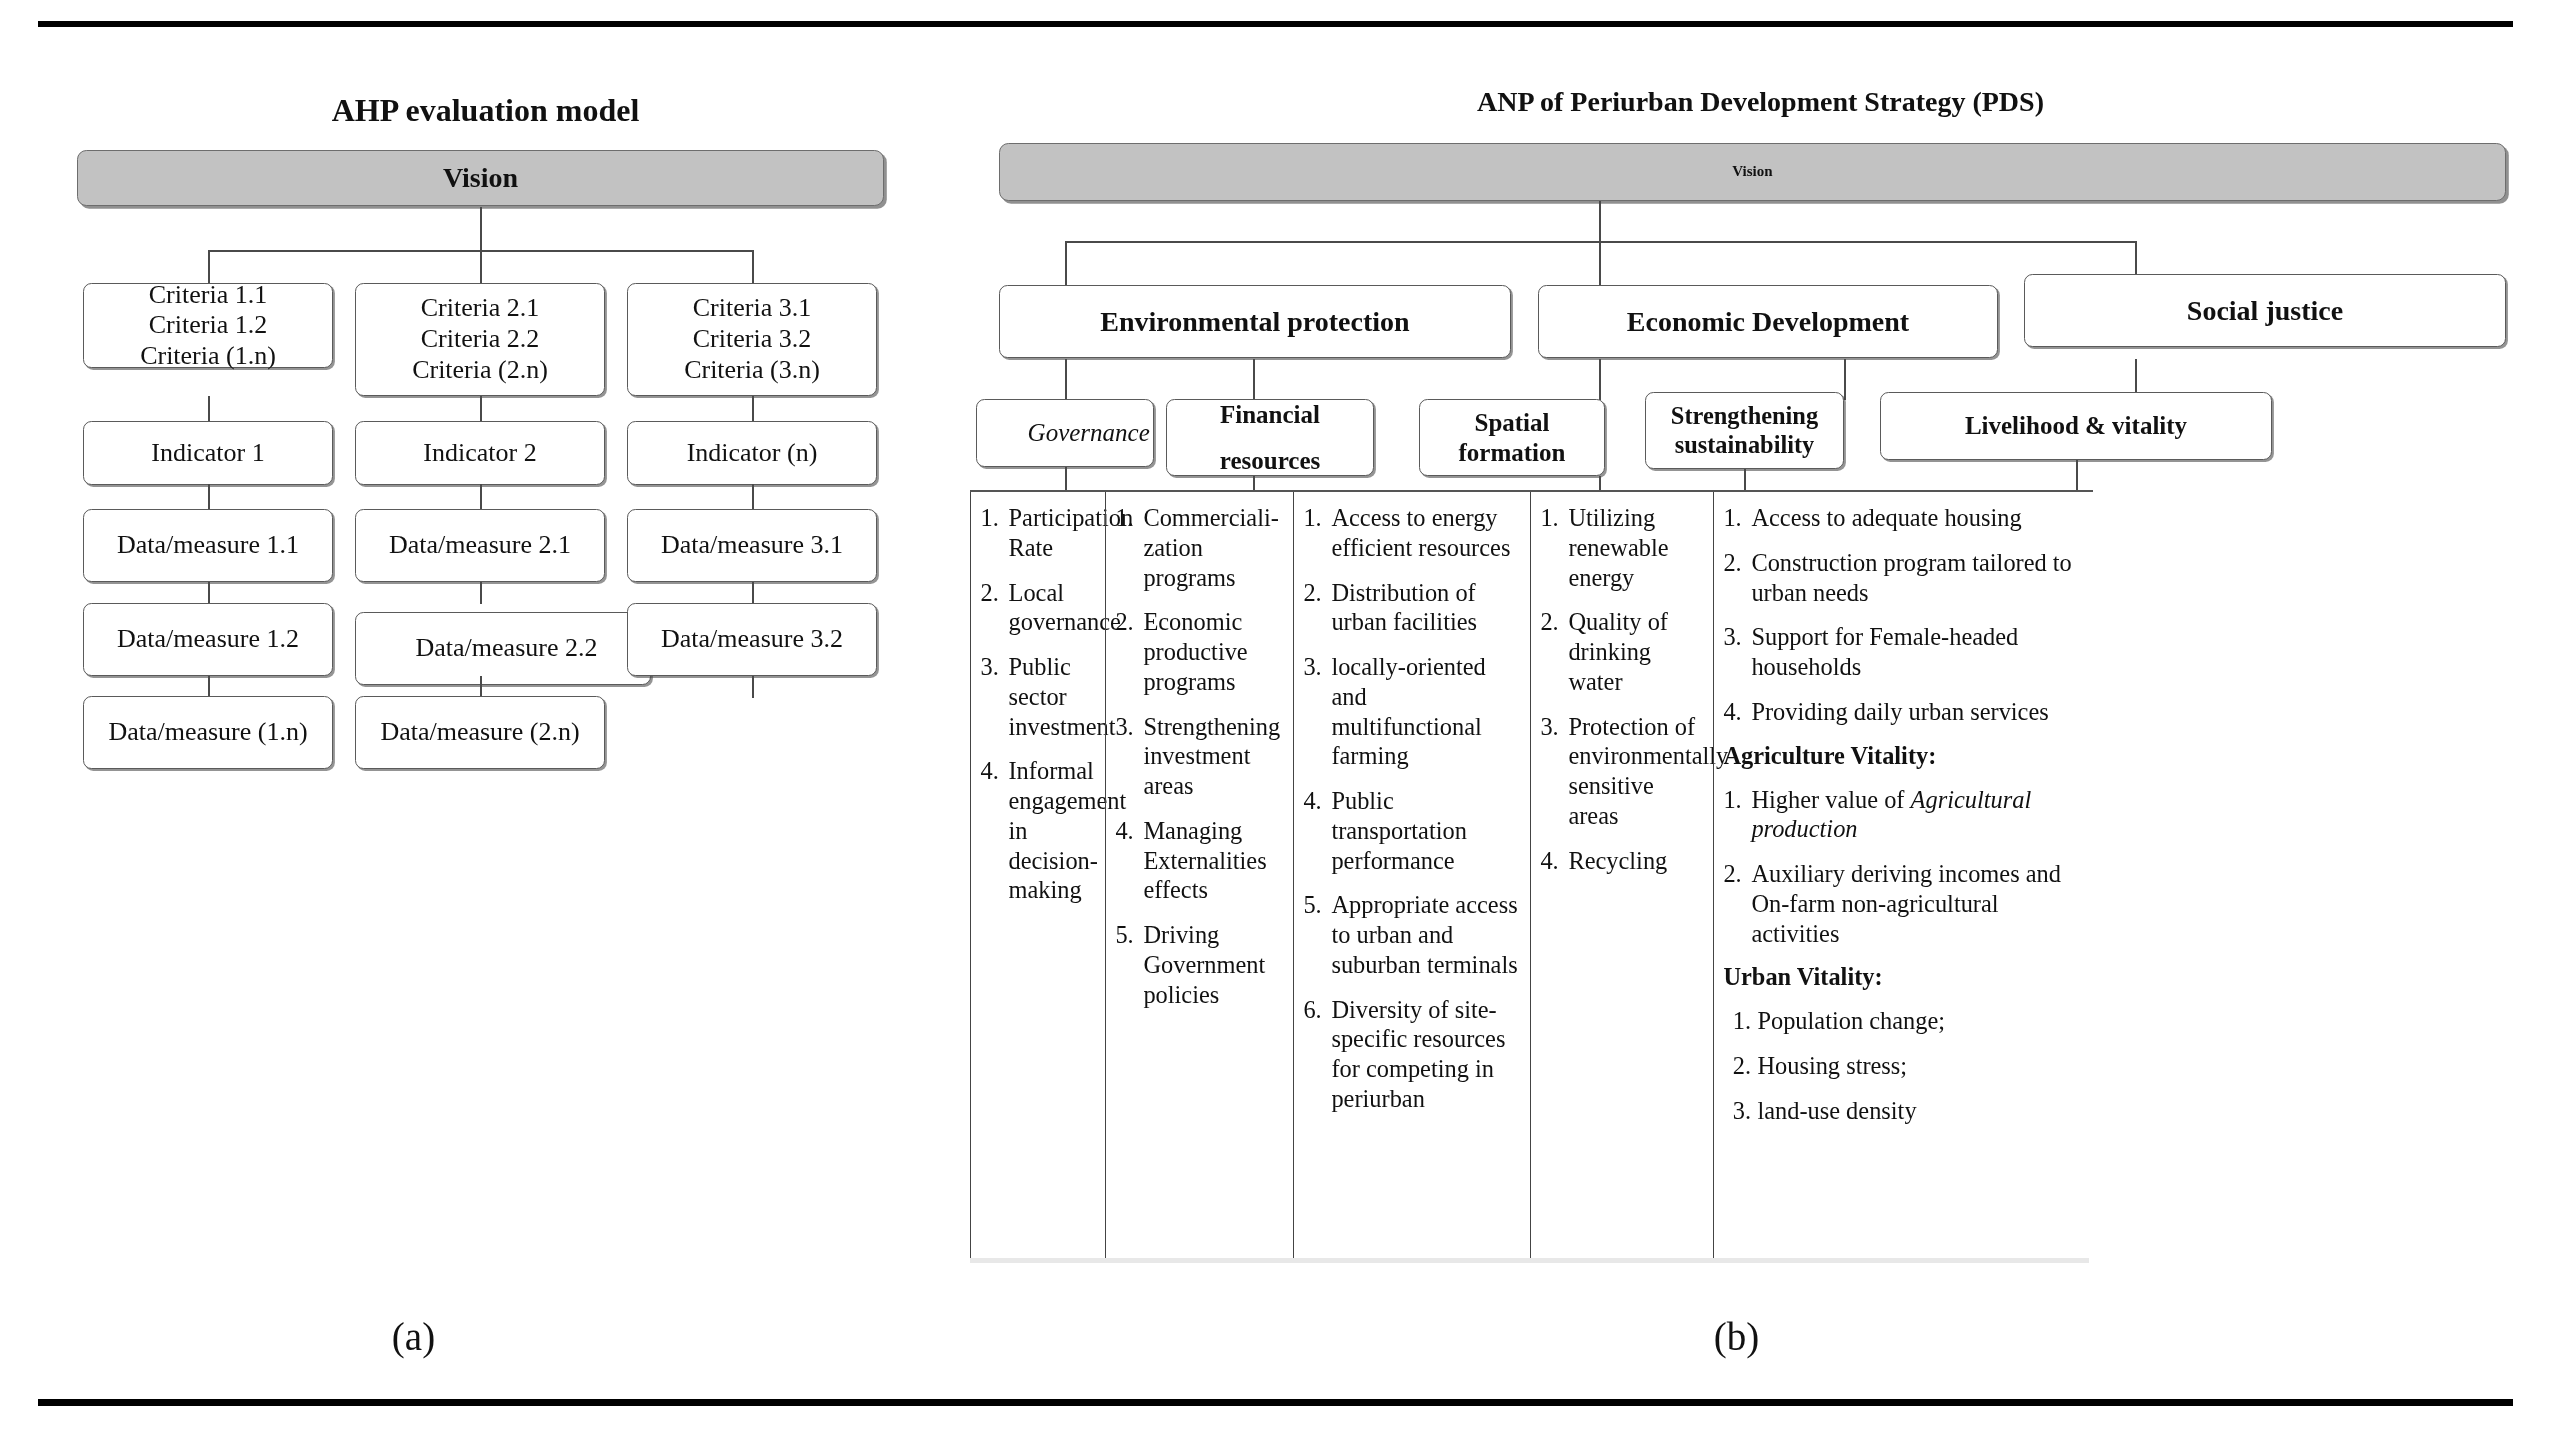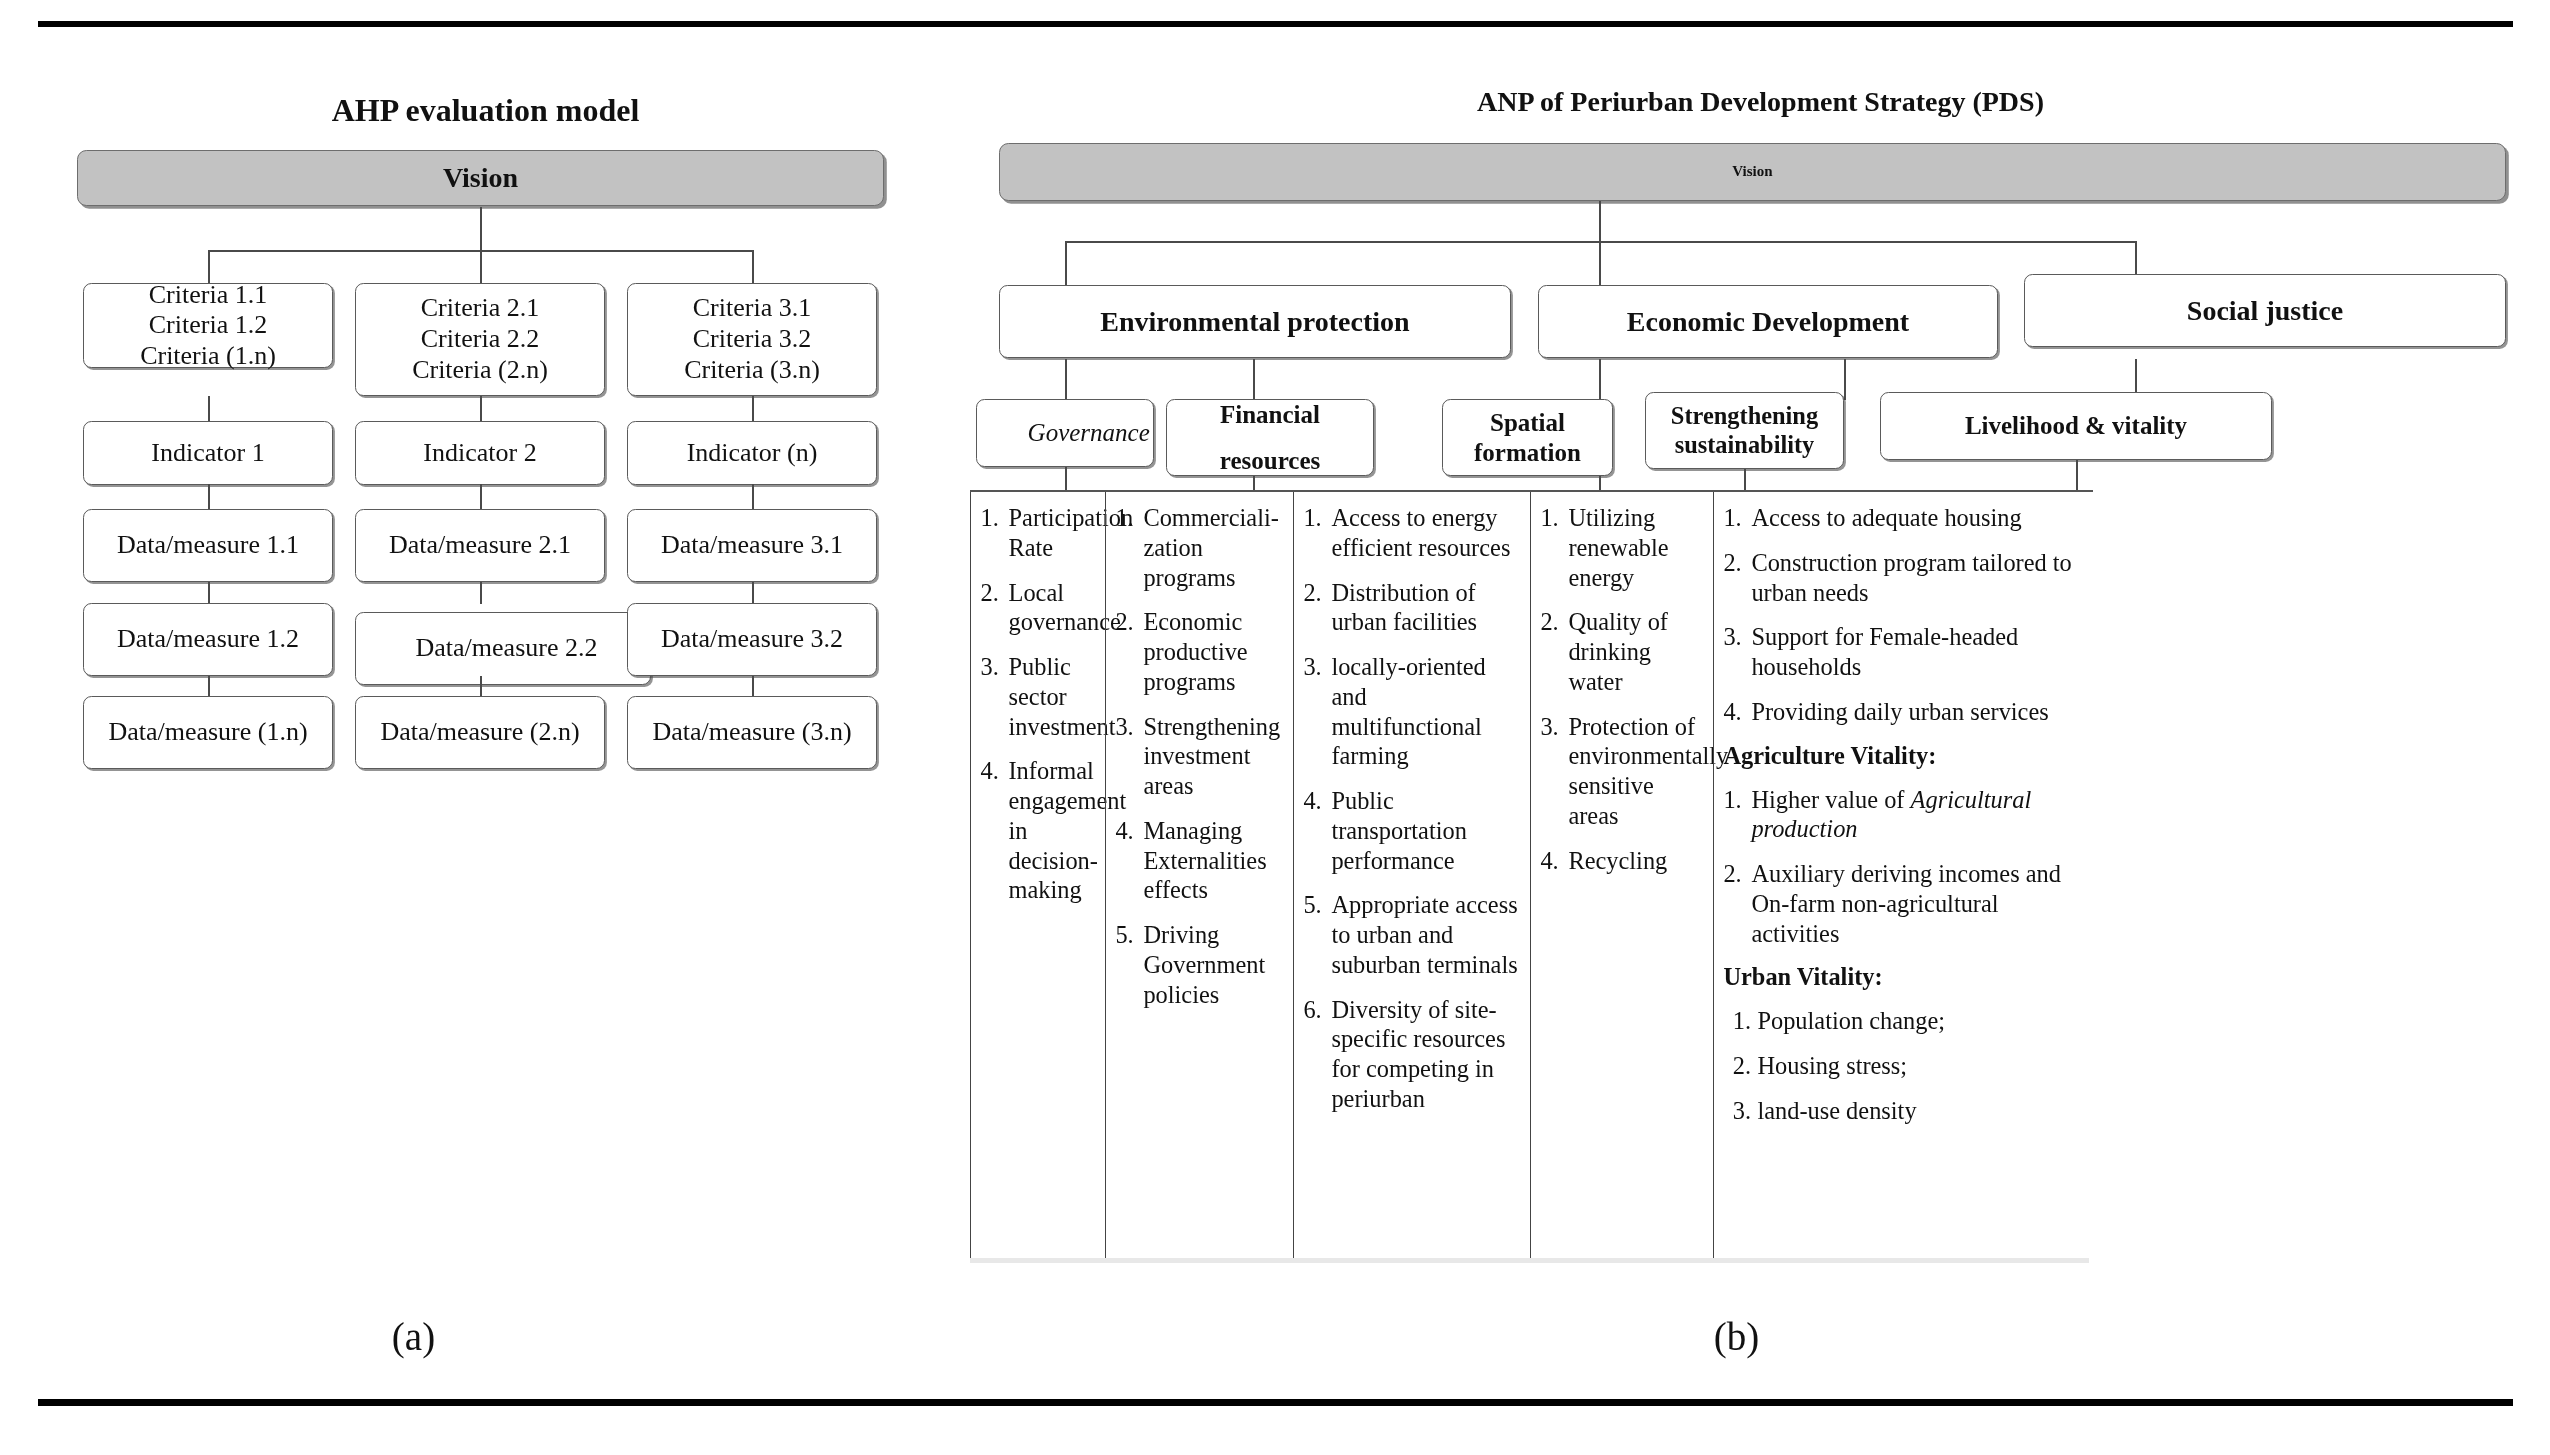--- a/index.html
+++ b/index.html
@@ -144,23 +144,20 @@
   <div class="line vl" style="left:208px;top:676px;height:21.6px;"></div>
   <div class="line vl" style="left:480px;top:676px;height:21.6px;"></div>
   <div class="line vl" style="left:752px;top:676px;height:21.6px;"></div>
 
   <div class="box a-box" style="left:83px;top:696px;width:250px;height:73px;">
     <span>Data/measure (1.n)</span>
   </div>
   <div class="box a-box" style="left:355px;top:696px;width:250px;height:73px;">
     <span>Data/measure (2.n)</span>
   </div>
-  <div class="box a-box" style="left:627px;top:696px;width:250px;height:73px;">
-    <span>Data/measure (3.n)</span>
-  </div>
 </div>
 
 <div id="panel-b">
 
   <div class="ttl">ANP of Periurban Development Strategy (PDS)</div>
 
   <div class="box vision" style="left:28px;top:143px;width:1507px;height:58px;">
     <span>Vision</span>
   </div>
 
@@ -186,21 +183,21 @@
   <div class="line vl" style="left:873px;top:359px;height:41px;"></div>
   <div class="line vl" style="left:1164px;top:359px;height:41px;"></div>
 
   <div class="box b-sub italic" style="left:4.7px;top:399px;width:178px;height:68px;">
     <span>Governance</span>
   </div>
   <div class="box b-sub" style="left:195px;top:399px;width:208px;height:77px;flex-direction:column;gap:16px;">
     <span>Financial</span>
     <span>resources</span>
   </div>
-  <div class="box b-sub" style="left:471px;top:399px;width:171px;height:77px;flex-direction:column;">
+  <div class="box b-sub" style="left:448px;top:399px;width:186px;height:77px;flex-direction:column;">
     <span>Spatial</span>
     <span>formation</span>
   </div>
   <div class="box b-sub" style="left:674px;top:392px;width:199px;height:77px;flex-direction:column;font-size:24.4px;">
     <span>Strengthening</span>
     <span>sustainability</span>
   </div>
   <div class="box b-sub" style="left:909px;top:392px;width:392px;height:68px;">
     <span>Livelihood &amp; vitality</span>
   </div>

